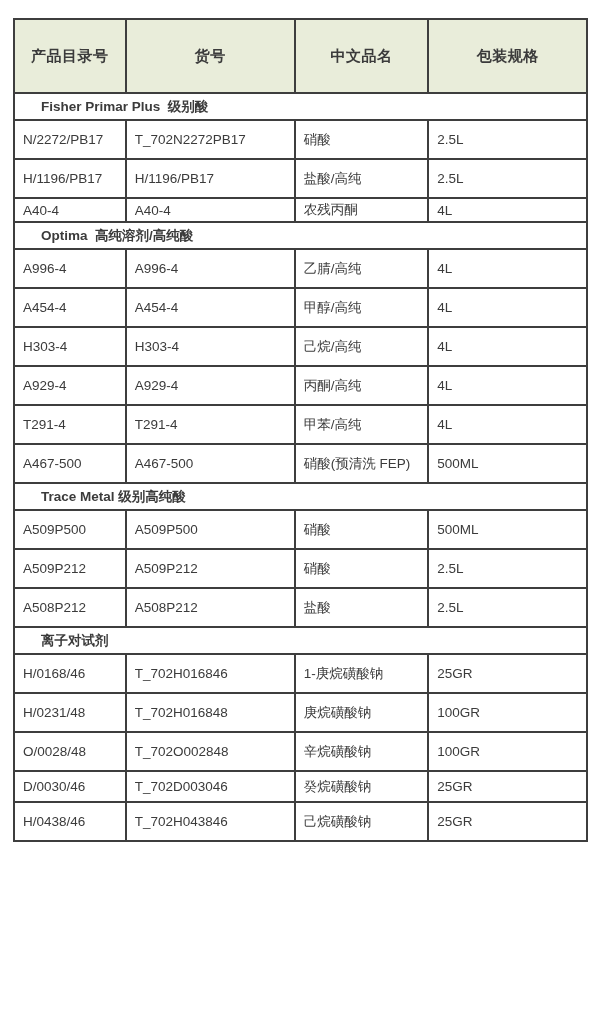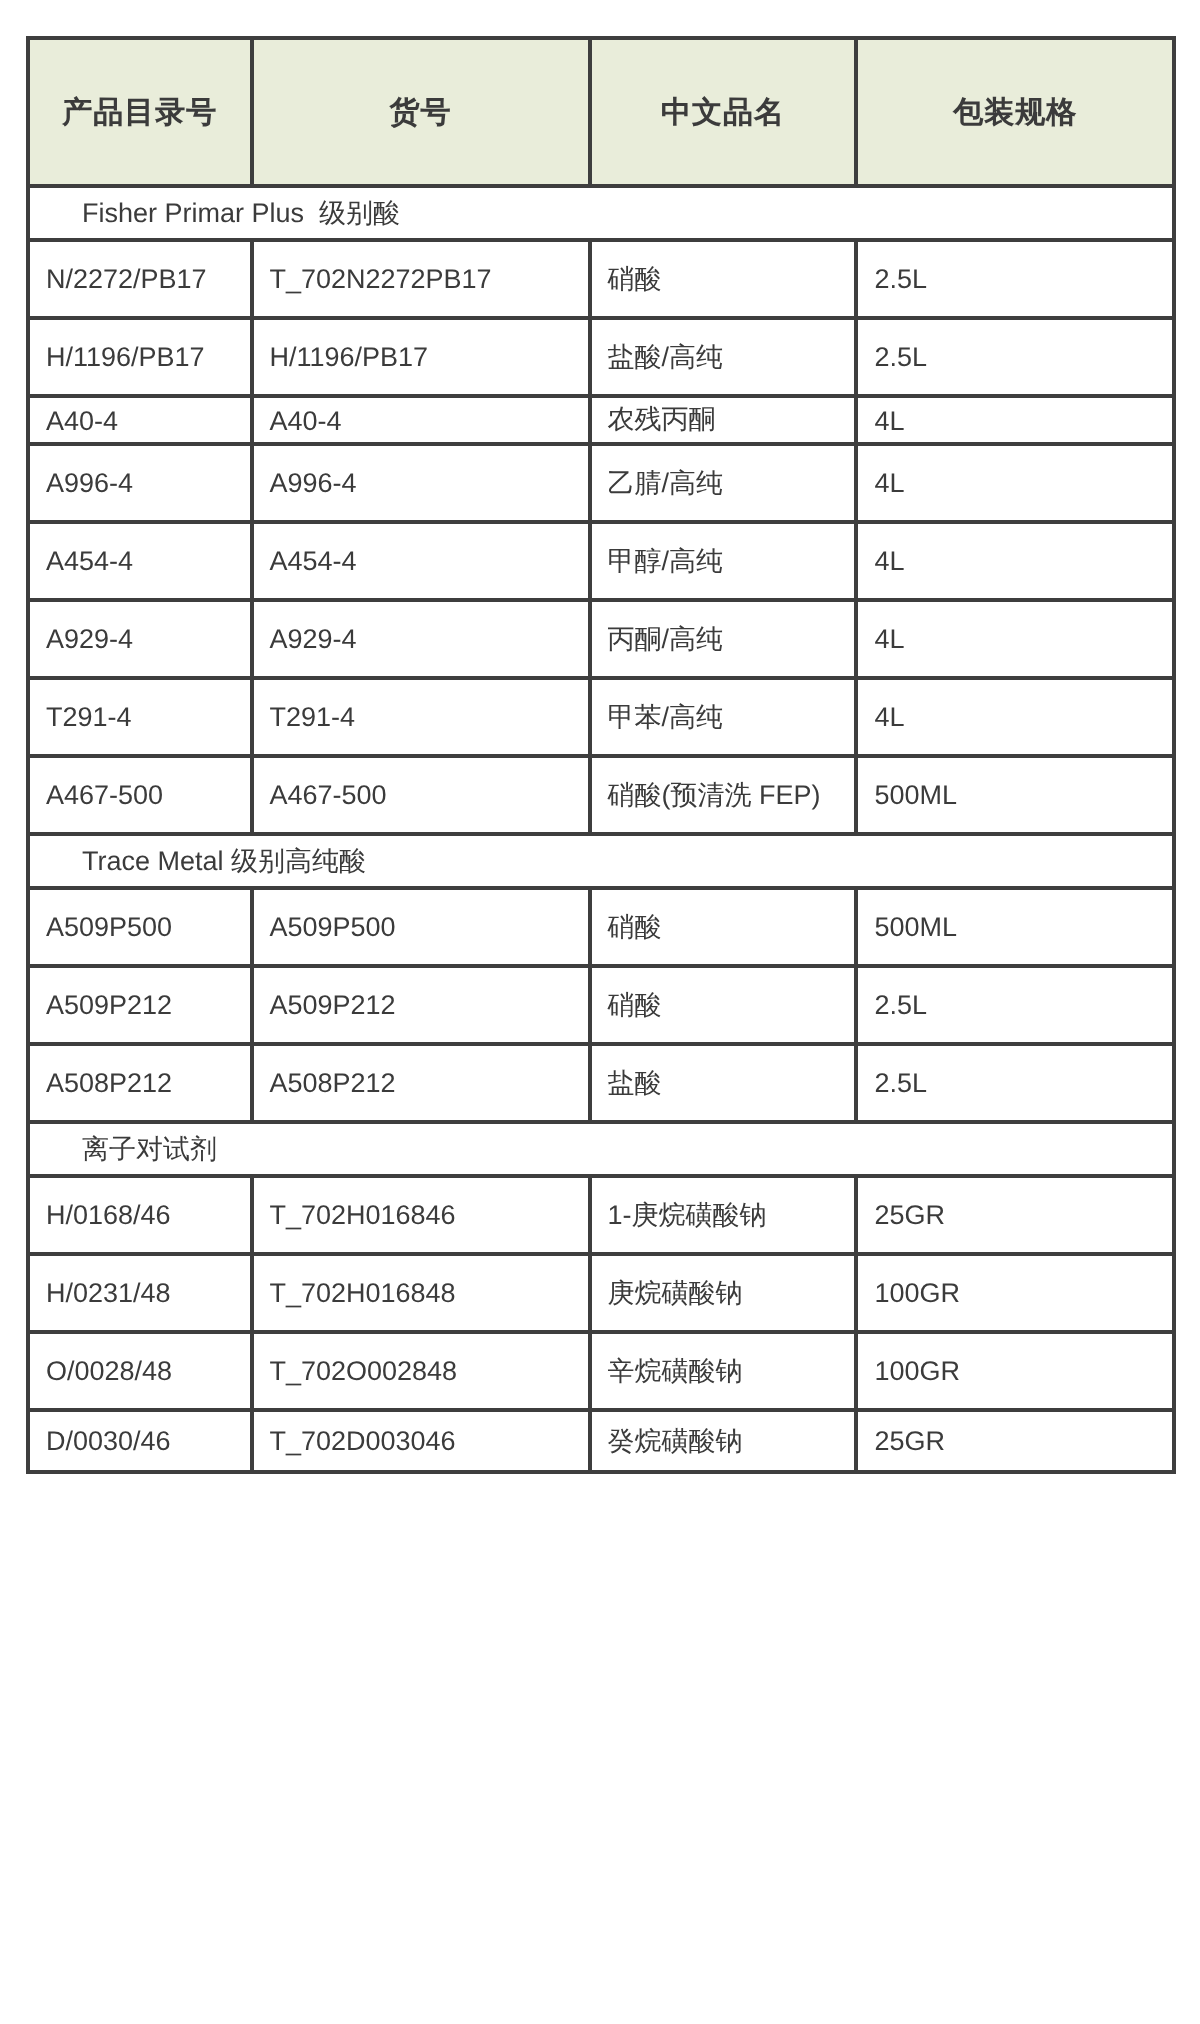--- a/index.html
+++ b/index.html
@@ -31,21 +31,21 @@
   table.catalog th{
     height:74px;
     background:var(--header-bg);
     font-size:15px;
     font-weight:bold;
     text-align:center;
     letter-spacing:0.5px;
   }
   tr.section-row td{
     height:27px;
-    font-weight:normal;
+    font-weight:bold;
     font-size:13.5px;
     text-align:left;
     padding:2px 6px 2px 26px;
     white-space:pre-wrap;
     background:#ffffff;
   }
   tr.data-row td{
     height:39px;
     font-size:13.5px;
     text-align:left;
@@ -89,30 +89,39 @@
         <td>H/1196/PB17</td>
         <td>盐酸/高纯</td>
         <td>2.5L</td>
       </tr>
       <tr class="data-row h-short">
         <td>A40-4</td>
         <td>A40-4</td>
         <td>农残丙酮</td>
         <td>4L</td>
       </tr>
+      <tr class="section-row">
+        <td colspan="4">Optima  高纯溶剂/高纯酸</td>
+      </tr>
       <tr class="data-row">
         <td>A996-4</td>
         <td>A996-4</td>
         <td>乙腈/高纯</td>
         <td>4L</td>
       </tr>
       <tr class="data-row">
         <td>A454-4</td>
         <td>A454-4</td>
         <td>甲醇/高纯</td>
+        <td>4L</td>
+      </tr>
+      <tr class="data-row">
+        <td>H303-4</td>
+        <td>H303-4</td>
+        <td>己烷/高纯</td>
         <td>4L</td>
       </tr>
       <tr class="data-row">
         <td>A929-4</td>
         <td>A929-4</td>
         <td>丙酮/高纯</td>
         <td>4L</td>
       </tr>
       <tr class="data-row">
         <td>T291-4</td>
@@ -167,14 +176,20 @@
         <td>T_702O002848</td>
         <td>辛烷磺酸钠</td>
         <td>100GR</td>
       </tr>
       <tr class="data-row h-med">
         <td>D/0030/46</td>
         <td>T_702D003046</td>
         <td>癸烷磺酸钠</td>
         <td>25GR</td>
       </tr>
+      <tr class="data-row">
+        <td>H/0438/46</td>
+        <td>T_702H043846</td>
+        <td>己烷磺酸钠</td>
+        <td>25GR</td>
+      </tr>
     </tbody>
 </table>
 
 </body></html>

